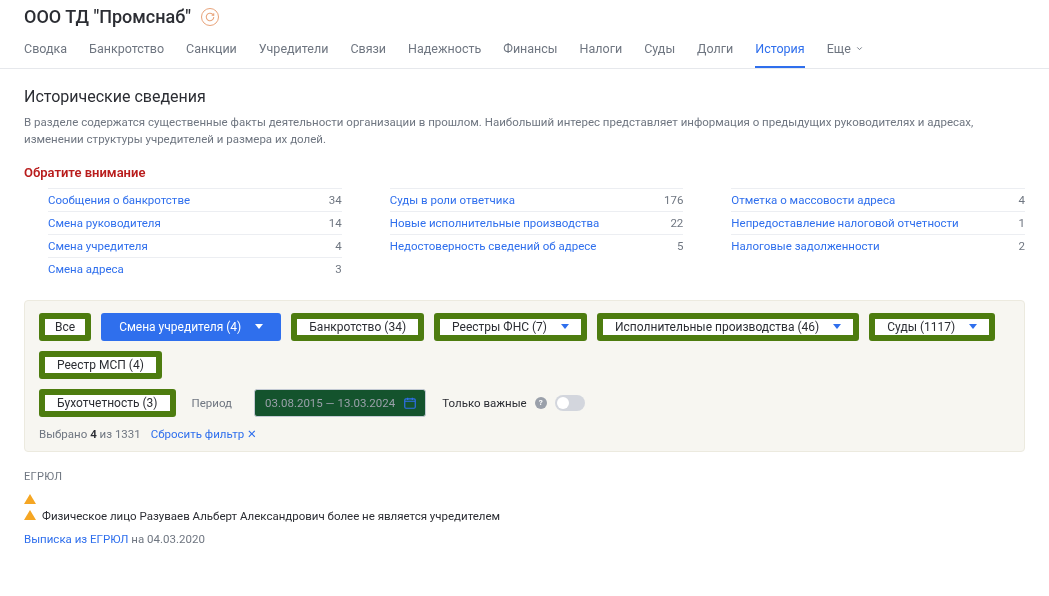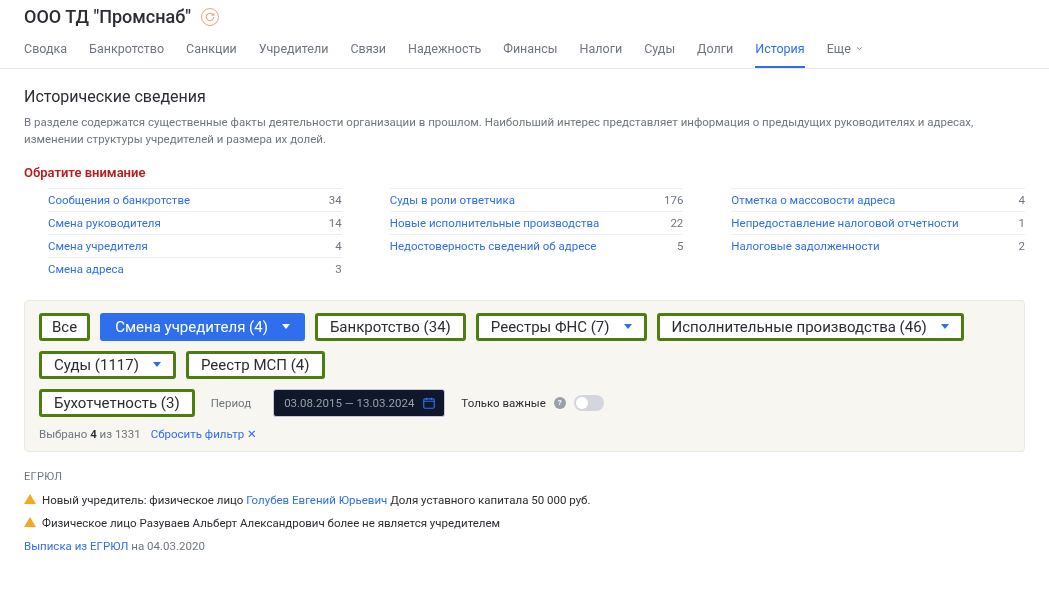--- a/index.html
+++ b/index.html
@@ -18,27 +18,27 @@
   .attention-title { font-size:13px; font-weight:600; color:#b91c1c; margin-bottom:8px; }
   .att-cols { display:flex; gap:24px; margin-bottom:20px; }
   .att-col { flex:1 1 0; }
   .att-row { display:flex; justify-content:space-between; align-items:center; padding:4px 0; border-top:1px solid #eceef2; font-size:11.5px;margin-left:24px; }
   .att-row:first-child { border-top:1px solid #eceef2; }
   .att-row .lnk { color:#2f6fed; cursor:pointer; }
   .att-row .cnt { color:#6f7681; }
   .filter-panel { background:#f7f6f1; border:1px solid #eceadf; border-radius:4px; padding:12px 14px 10px 14px; margin-bottom:18px; }
   .filter-row { display:flex; flex-wrap:wrap; gap:10px; align-items:center; }
   .filter-row2 { margin-top:10px; }
-  .fbtn { display:inline-flex; align-items:center; gap:8px; height:28px; padding:0 12px; border:3px solid #4d7c0f; border-radius:3px; background:#fff; font-size:15px; color:#2b2d33; cursor:pointer; white-space:nowrap; }
+  .fbtn { display:inline-flex; align-items:center; gap:8px; height:28px; padding:0 12px; border:6px solid #4d7c0f; border-radius:3px; background:#fff; font-size:12px; color:#2b2d33; cursor:pointer; white-space:nowrap; }
   .fbtn.dropdown::after { content:""; display:inline-block; width:0; height:0; border-left:4px solid transparent; border-right:4px solid transparent; border-top:5px solid #2f6fed; margin-left:6px; }
   .fbtn.small { padding:0 10px; }
   .fbtn.active { background:#2f6fed; color:#fff; border-color:#2f6fed; }
   .fbtn.active.dropdown::after { border-top-color:#fff; }
   .period-label { font-size:11.5px; color:#6f7681; margin-left:6px; margin-right:12px; }
-  .date-input { display:inline-flex; align-items:center; height:28px; border:1px solid #c4cad4; border-radius:3px; background:#0f172a; padding:0 8px 0 10px; gap:8px; font-size:11.5px; color:#9aa0aa; }
+  .date-input { display:inline-flex; align-items:center; height:28px; border:1px solid #c4cad4; border-radius:3px; background:#14532d; padding:0 8px 0 10px; gap:8px; font-size:11.5px; color:#9aa0aa; }
   .cal-icon { width:14px; height:14px; display:inline-flex; align-items:center; justify-content:center; color:#2f6fed; }
   .only-important { display:flex; align-items:center; gap:8px; font-size:11.5px; color:#2b2d33; margin-left:6px; }
   .info-dot { display:inline-flex; align-items:center; justify-content:center; width:12px; height:12px; border-radius:50%; background:#9aa0aa; color:#fff; font-size:8px; font-weight:700; }
   .toggle { width:30px; height:16px; border-radius:8px; background:#d3d6dd; position:relative; }
   .toggle::after { content:""; position:absolute; left:2px; top:2px; width:12px; height:12px; background:#fff; border-radius:50%; }
   .selected-row { display:flex; align-items:center; gap:10px; margin-top:10px; font-size:11.5px; color:#6f7681; }
   .selected-row b { color:#2b2d33; font-weight:600; }
   .reset-lnk { color:#2f6fed; cursor:pointer; }
   .date-heading { font-size:14px; font-weight:400; color:#2b2d33; margin: 10px 0 8px 0; }
   .source-label { font-size:11px; color:#6f7681; text-transform:uppercase; letter-spacing:.3px; margin-bottom:6px; }
@@ -168,21 +168,20 @@
           <span>Выбрано </span><b>4</b><span> из </span><span>1331</span>
         </span>
         <span class="reset-lnk">Сбросить фильтр ✕</span>
       </div>
     </div>
 
     <div id="events">
         <div class="source-label">ЕГРЮЛ</div>
         <div class="event-line">
           <span class="warn-icon"></span>
-          <span>Новый учредитель: физическое лицо <span class="lnk2">Голубев Евгений Юрьевич</span> Доля уставного капитала 50 000 руб.</span>
         </div>
         <div class="event-line">
           <span class="warn-icon"></span>
           <span>Физическое лицо Разуваев Альберт Александрович более не является учредителем</span>
         </div>
         <div class="extract-line"><span class="lnk2">Выписка из ЕГРЮЛ</span> на 04.03.2020</div>
       </div>
   </div>
 </div>
 

